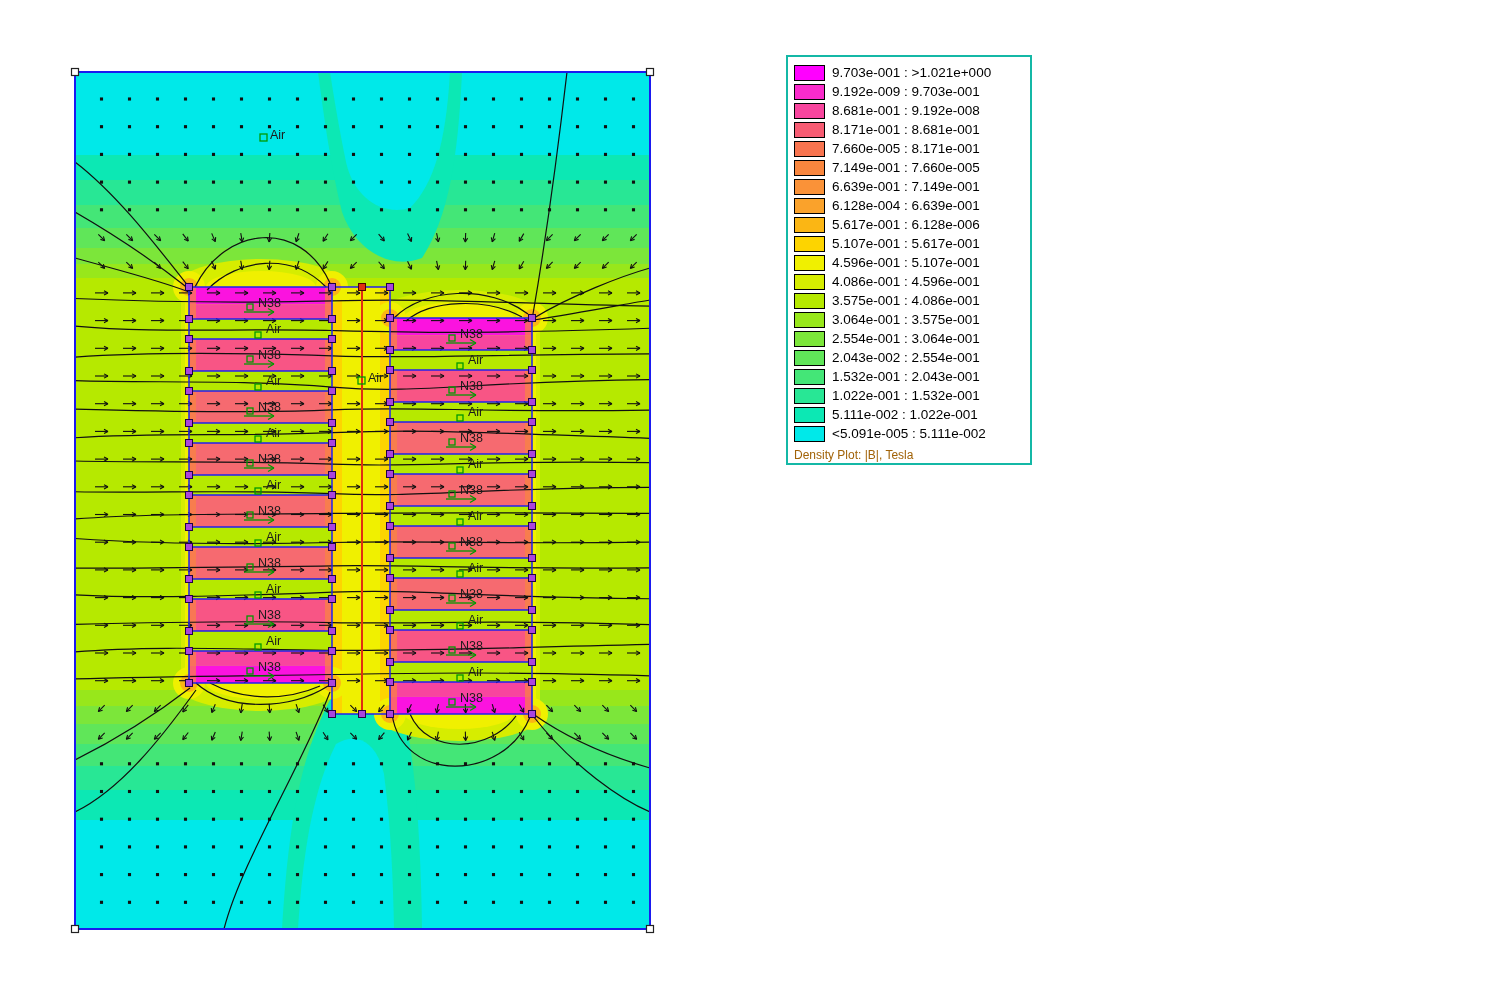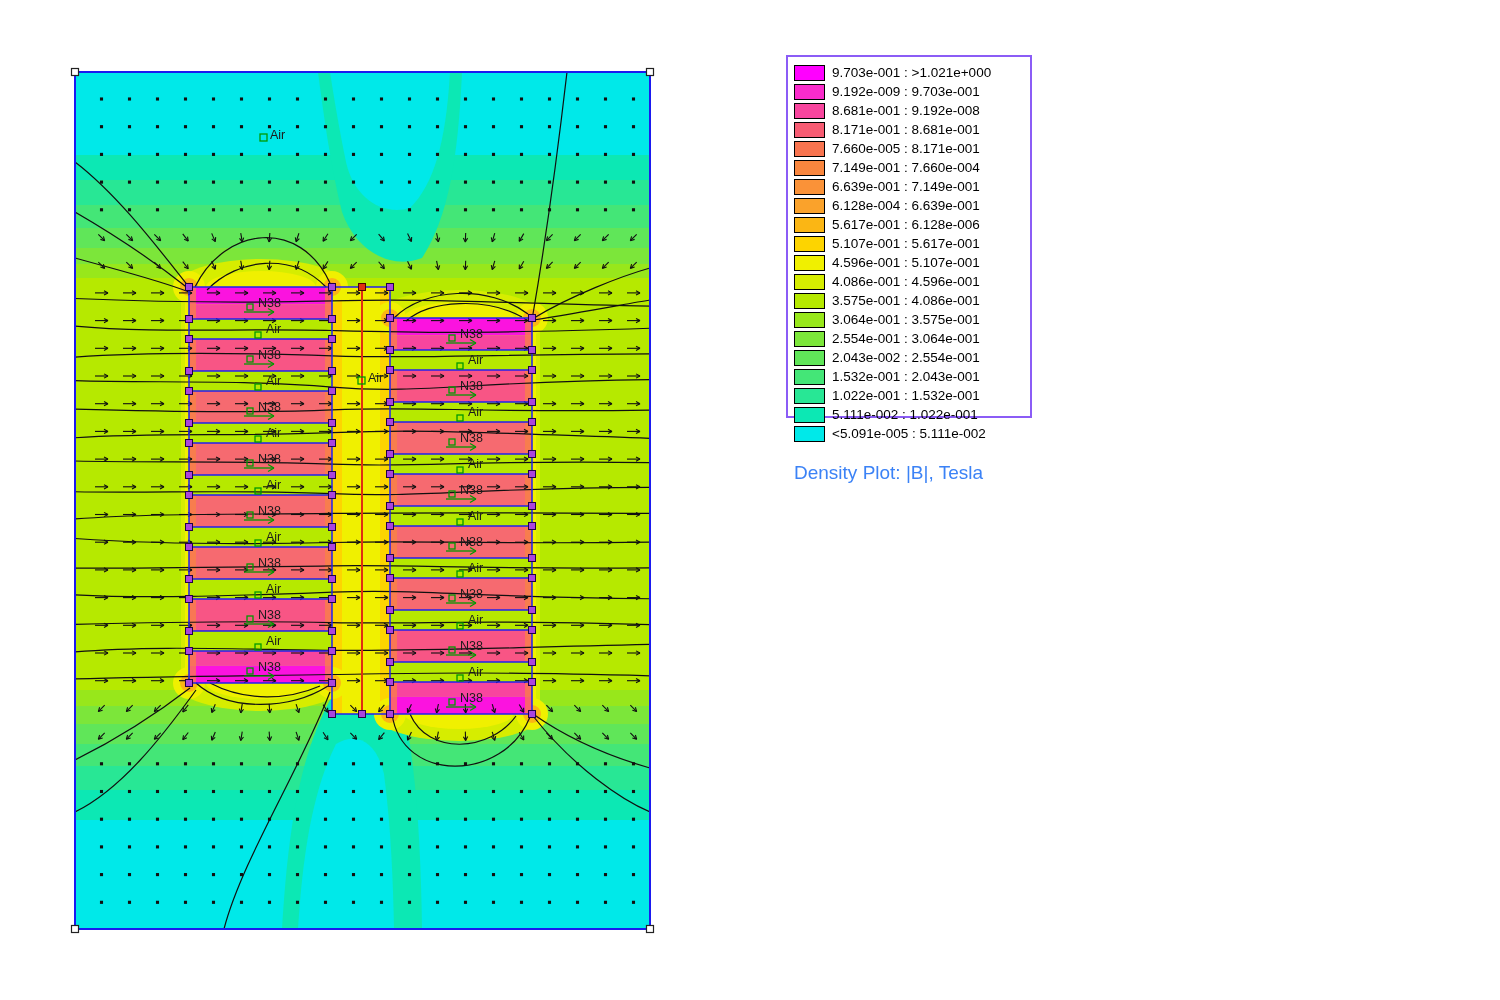--- a/index.html
+++ b/index.html
@@ -1,25 +1,25 @@
 <!DOCTYPE html>
 <html><head>
 <meta charset="utf-8">
 <style>
   html,body{margin:0;padding:0;background:#ffffff;}
   .stage{position:relative;width:1500px;height:1000px;background:#ffffff;overflow:hidden;
          font-family:"Liberation Sans",sans-serif;}
   #plot-svg{position:absolute;left:0;top:0;}
-  .legend{position:absolute;left:786px;top:55px;width:246px;height:363px;background:#ffffff;
-          border:2px solid #8b5cf6;box-sizing:border-box;padding:6px 0 0 6px;}
+  .legend{position:absolute;left:786px;top:55px;width:246px;height:410px;background:#ffffff;
+          border:2px solid #14b8a6;box-sizing:border-box;padding:6px 0 0 6px;}
   .legend-row{display:flex;align-items:center;height:19px;}
   .legend-swatch{display:inline-block;width:31px;height:16px;border:1px solid #000;box-sizing:border-box;
                  flex:0 0 31px;}
   .legend-range{margin-left:7px;font-size:13.5px;color:#000;white-space:nowrap;}
-  .legend-title{margin-top:19px;font-size:19px;color:#3b82f6;}
+  .legend-title{margin-top:5px;font-size:12px;color:#a16207;}
 </style>
 </head>
 <body>
 
 <div class="stage">
   <svg id="plot-svg" width="700" height="1000" viewBox="0 0 700 1000">
       <clipPath id="pc">
         <rect x="75" y="72" width="575" height="857"></rect>
       </clipPath>
       <g clip-path="url(#pc)">
@@ -1408,21 +1408,21 @@
         <div class="legend-row">
           <span class="legend-swatch" style="background: rgb(247, 92, 115);"></span>
           <span class="legend-range">8.171e-001 : 8.681e-001</span>
         </div>
         <div class="legend-row">
           <span class="legend-swatch" style="background: rgb(248, 116, 79);"></span>
           <span class="legend-range">7.660e-005 : 8.171e-001</span>
         </div>
         <div class="legend-row">
           <span class="legend-swatch" style="background: rgb(249, 134, 62);"></span>
-          <span class="legend-range">7.149e-001 : 7.660e-004</span>
+          <span class="legend-range">7.149e-001 : 7.660e-005</span>
         </div>
         <div class="legend-row">
           <span class="legend-swatch" style="background: rgb(250, 146, 56);"></span>
           <span class="legend-range">6.639e-001 : 7.149e-001</span>
         </div>
         <div class="legend-row">
           <span class="legend-swatch" style="background: rgb(250, 162, 43);"></span>
           <span class="legend-range">6.128e-004 : 6.639e-001</span>
         </div>
         <div class="legend-row">

